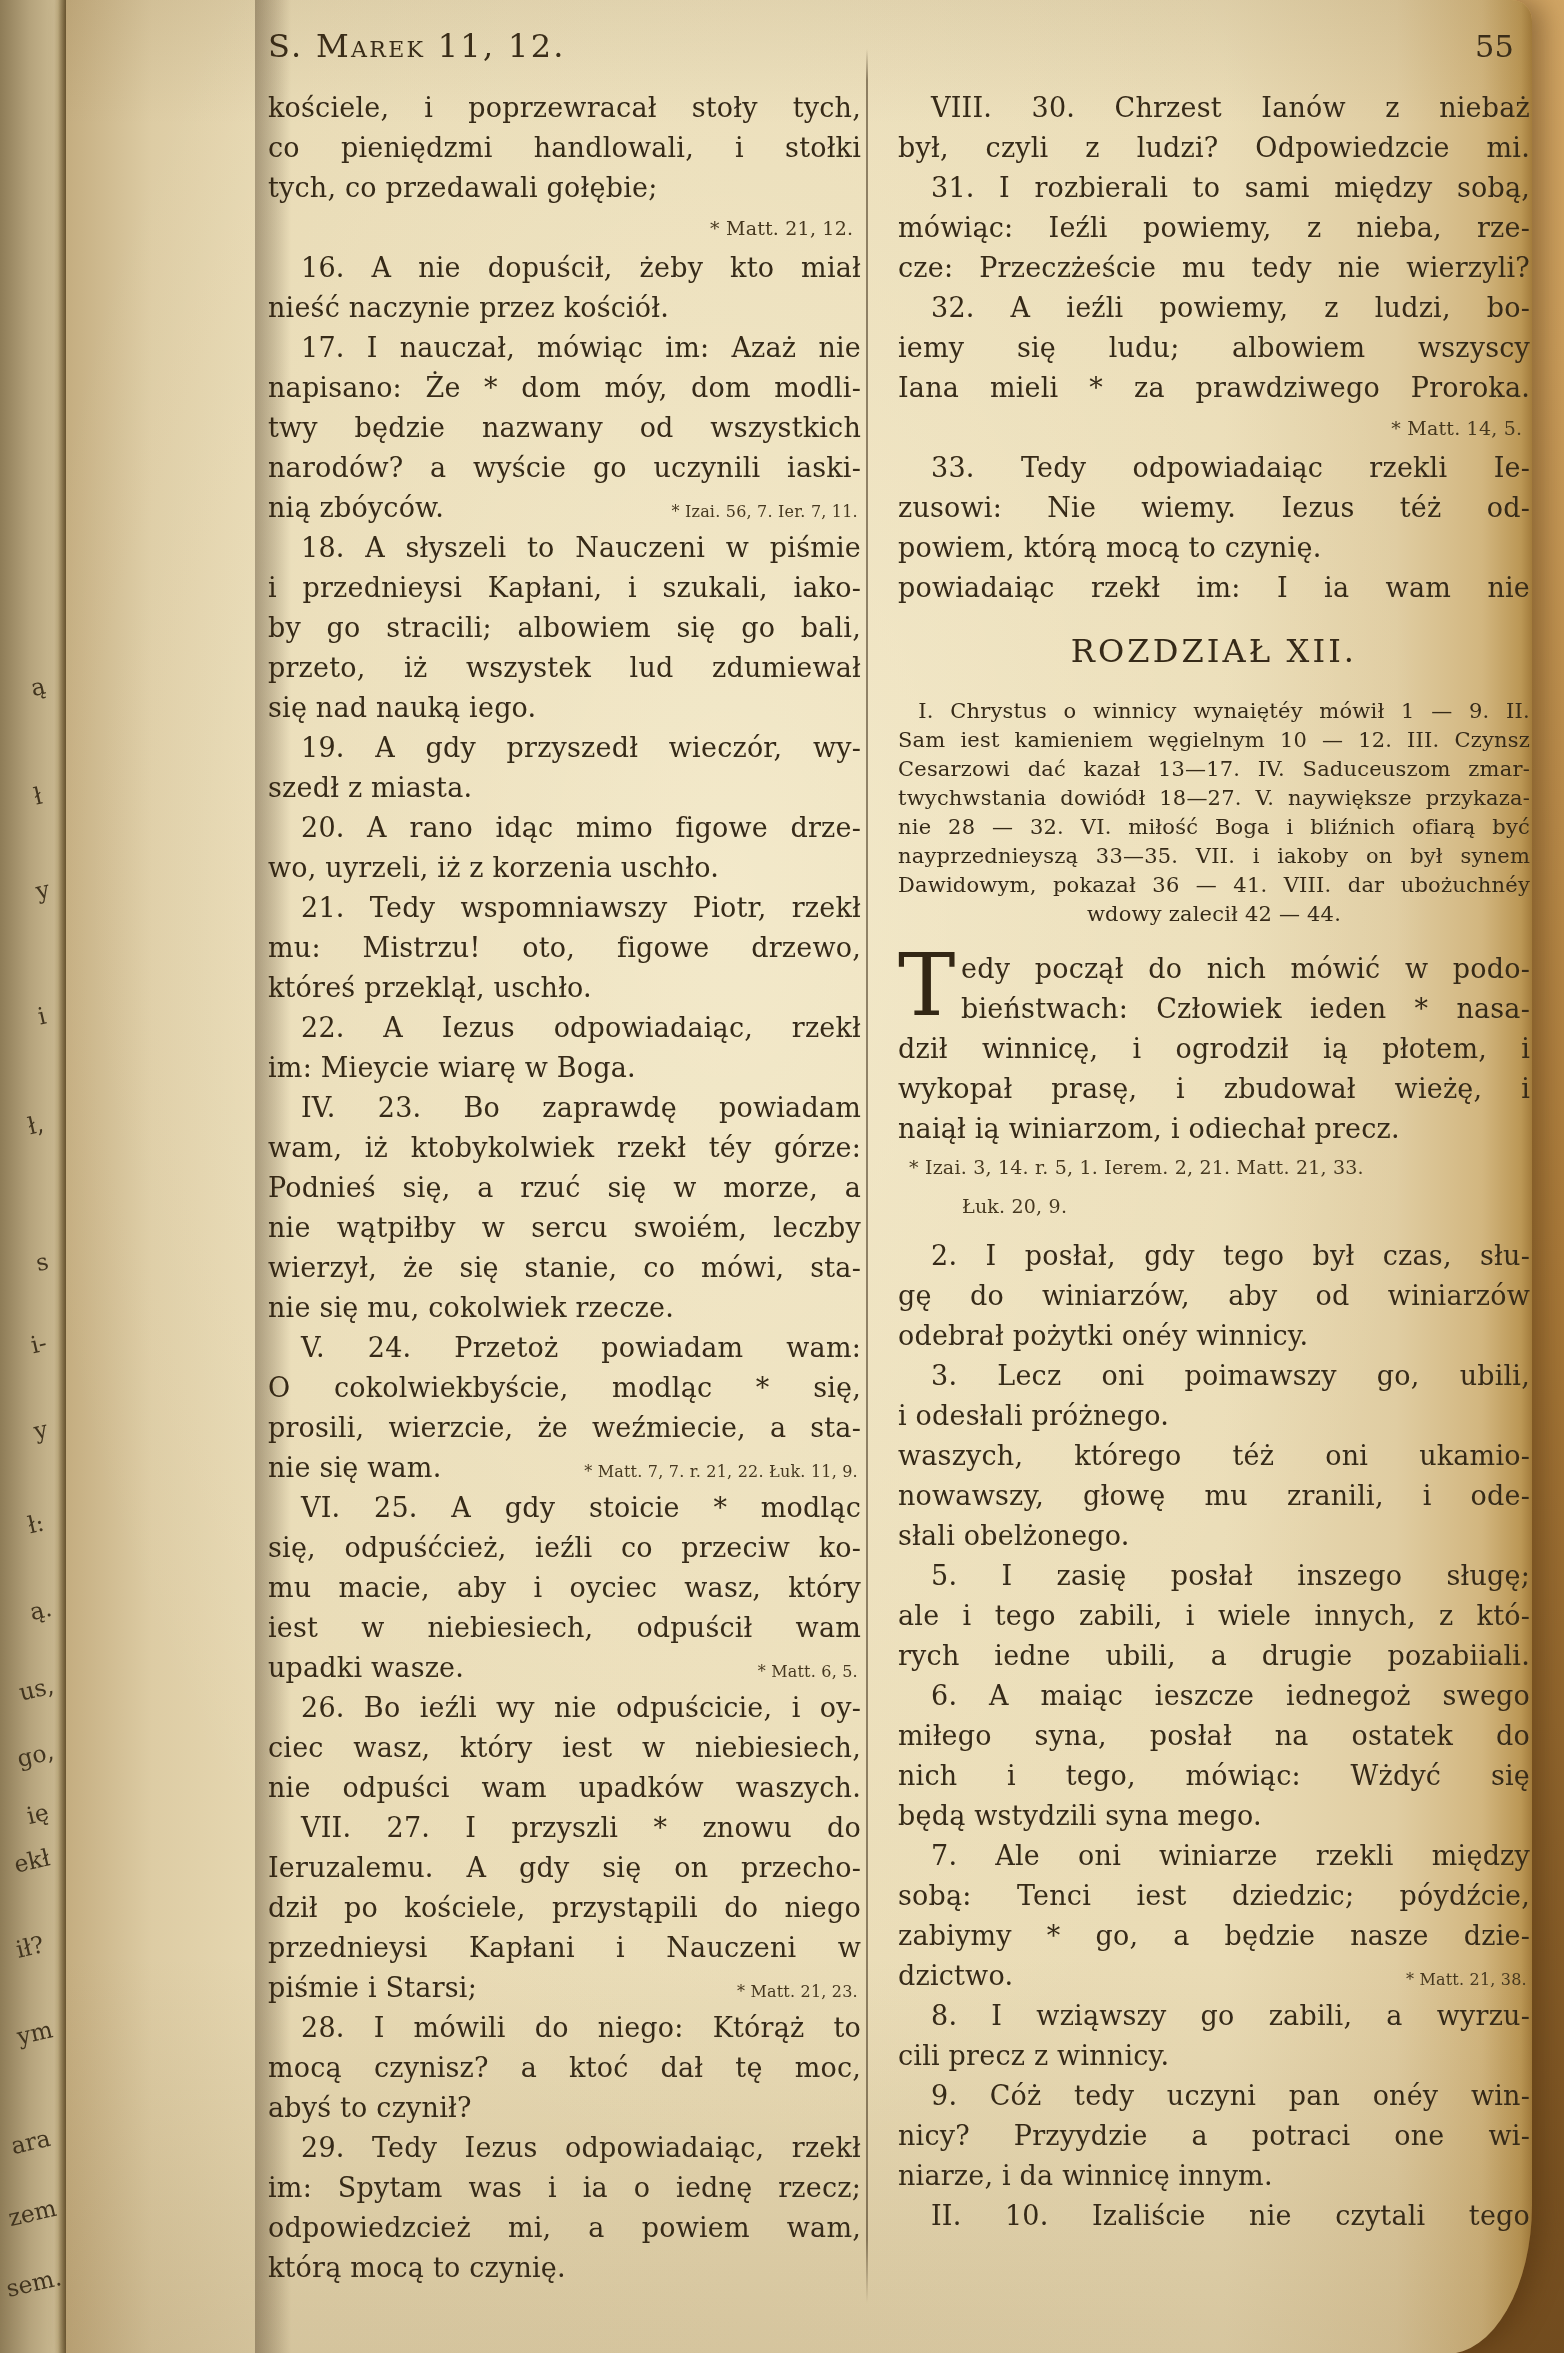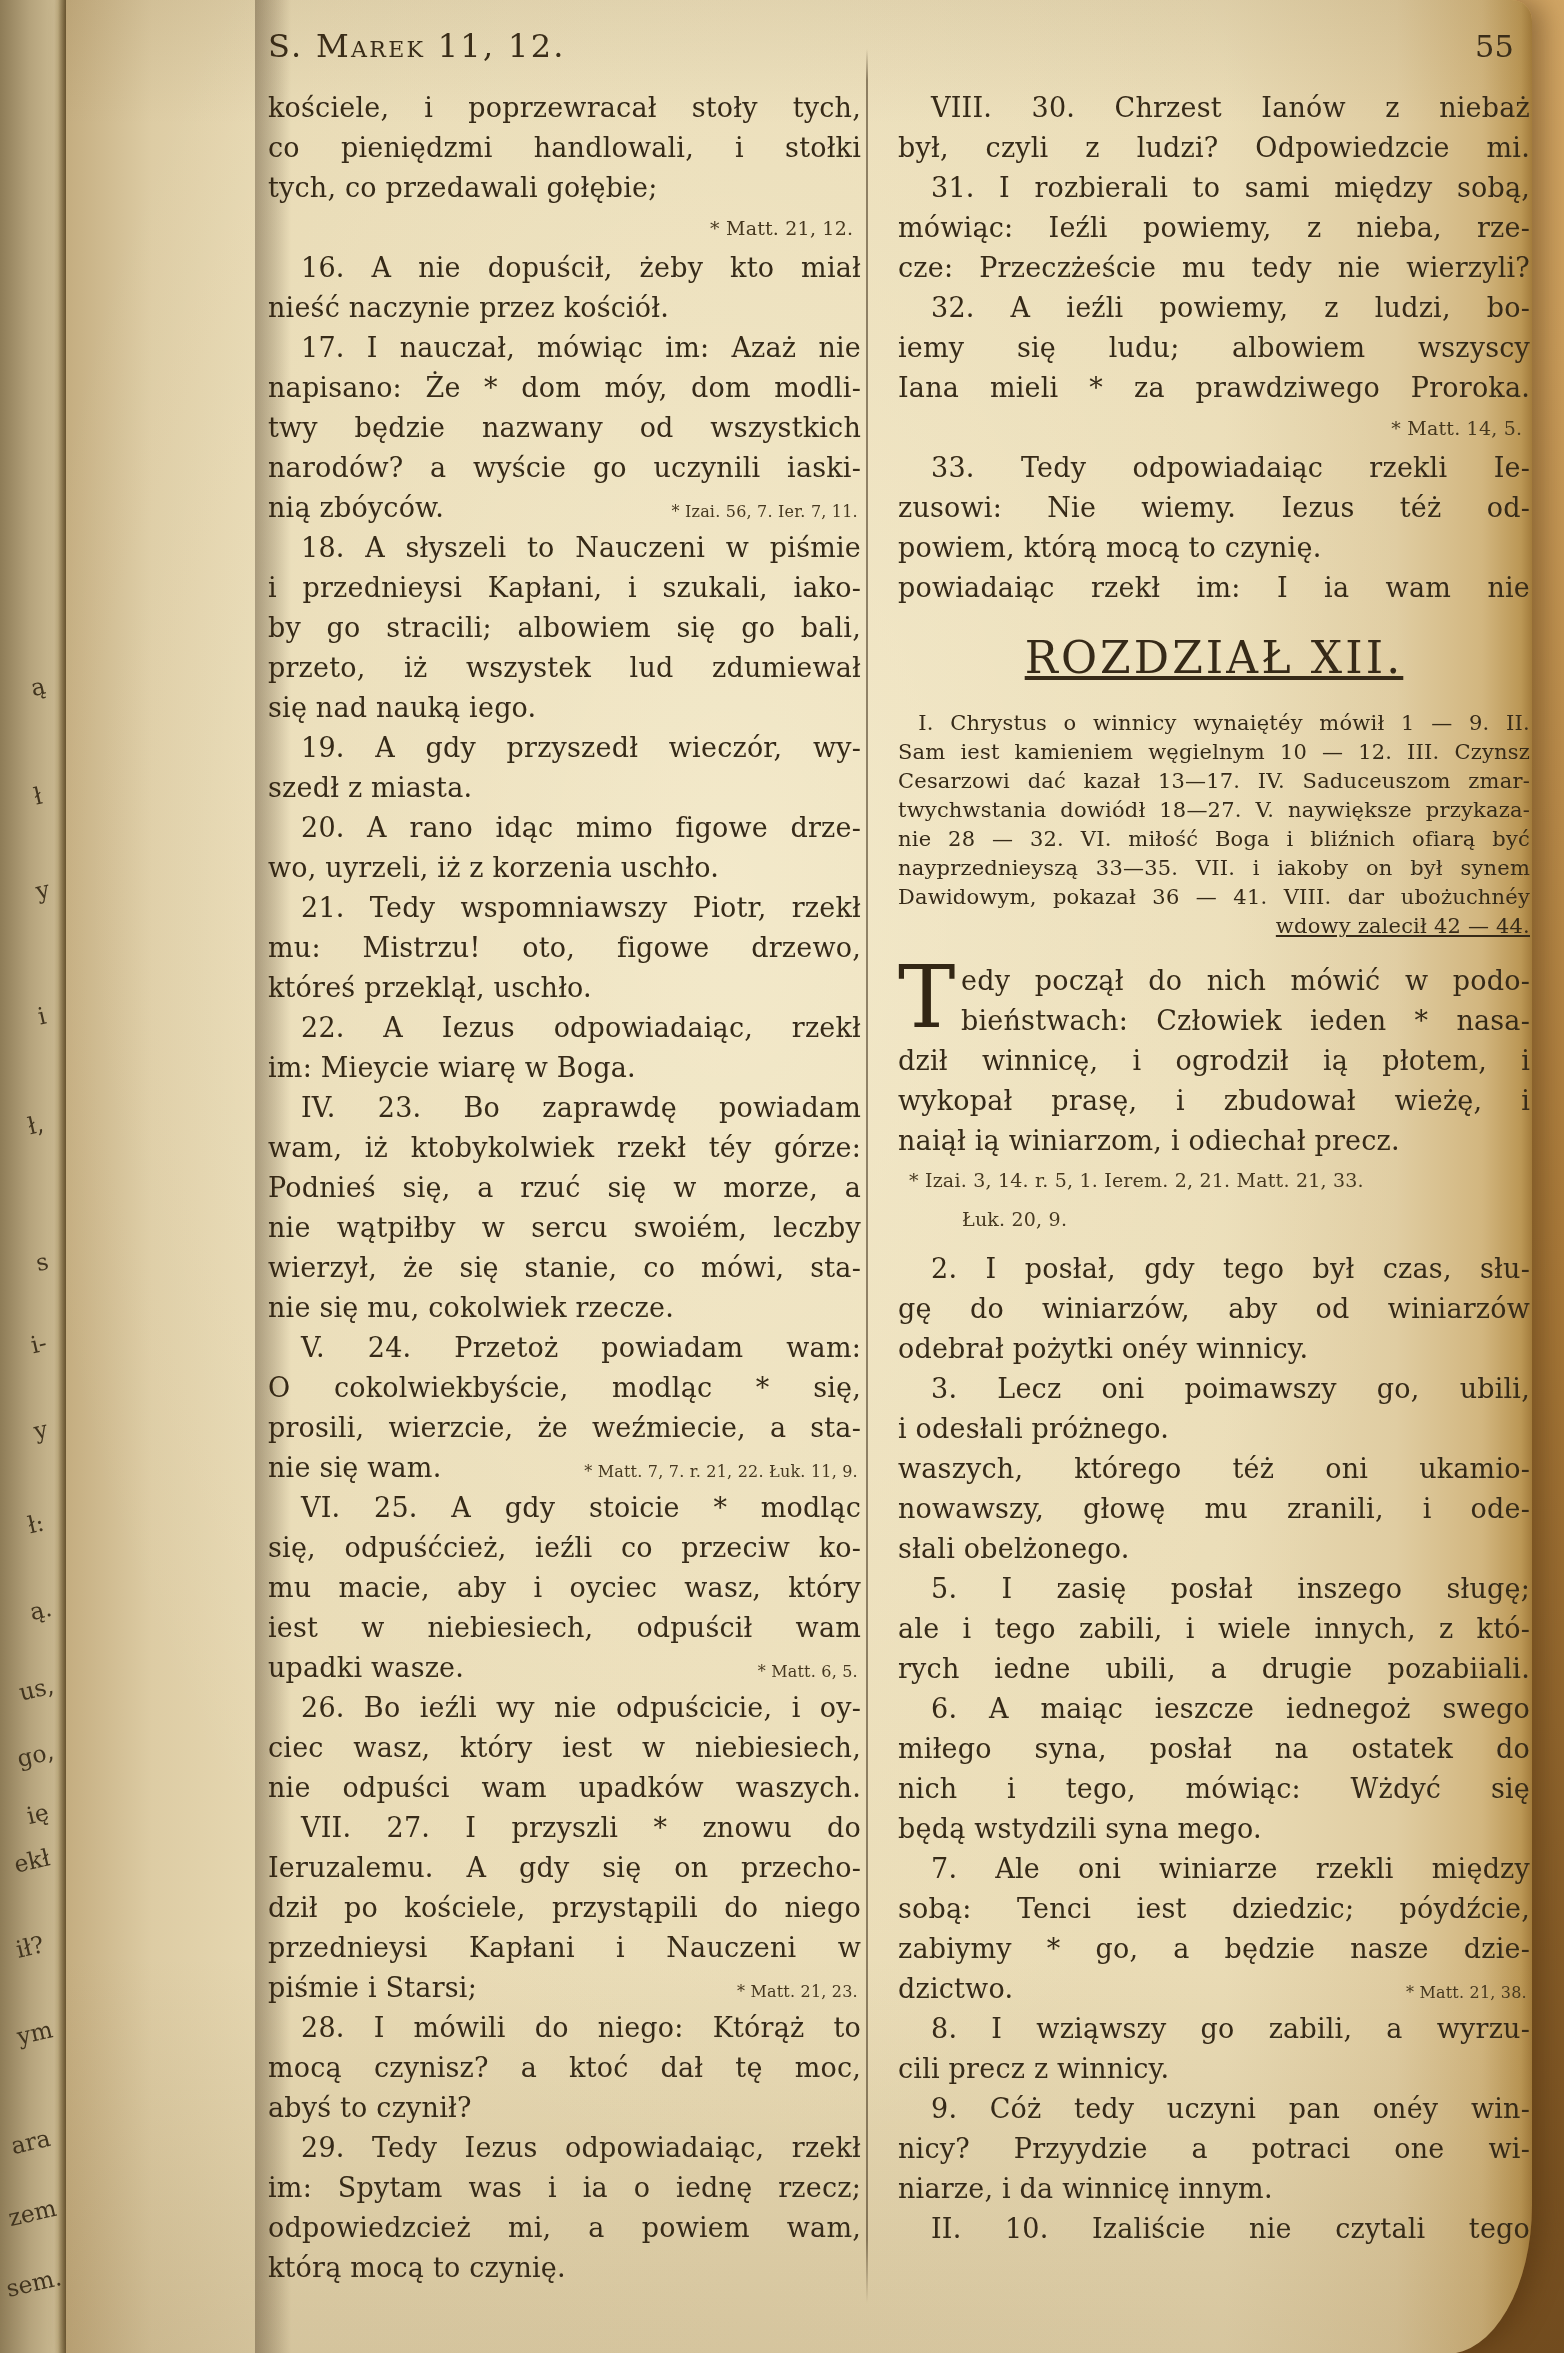--- a/index.html
+++ b/index.html
@@ -28,26 +28,26 @@
   .col-left{left:202px;width:593px;}
   .col-right{left:832px;width:632px;}
 
   .ln{position:relative;height:40px;line-height:40px;font-size:27px;white-space:nowrap;overflow:visible;}
   .ln.j,.ln.i{white-space:normal;text-align:justify;text-align-last:justify;overflow:hidden;}
   .ln.i{text-indent:33px;}
   .ln.e{text-align:left;}
   .ln.r{text-align:right;font-size:19px;padding-right:7.8px;color:#46381f;}
   .ln.m{display:flex;justify-content:space-between;align-items:baseline;white-space:nowrap;}
   .ln.m .ref{font-size:16px;color:#46381f;padding-right:3.1px;}
-  .ln.h{height:auto;line-height:1.05;font-size:44px;text-align:center;letter-spacing:3.1px;
-    margin-top:27px;margin-bottom:28px;white-space:normal;text-align-last:center;text-decoration:underline;}
+  .ln.h{height:auto;line-height:1.05;font-size:32px;text-align:center;letter-spacing:3.1px;
+    margin-top:27px;margin-bottom:28px;white-space:normal;text-align-last:center;}
   .ln.smi,.ln.sm,.ln.sme{height:29px;line-height:29px;font-size:21px;letter-spacing:0.2px;}
   .ln.smi,.ln.sm{white-space:normal;text-align:justify;text-align-last:justify;overflow:hidden;}
   .ln.smi{text-indent:20.3px;}
-  .ln.sme{text-align:right;text-decoration:underline;}
+  .ln.sme{text-align:center;}
   .ln.d1{margin-top:20.3px;}
   .ln.d1,.ln.d2{padding-left:63px;white-space:normal;text-align:justify;text-align-last:justify;overflow:visible;height:40px;}
   .cap{position:absolute;left:0;top:-3.1px;font-size:86px;line-height:78px;color:#33271545;
     color:#332715;}
   .ln.rb,.ln.rb2{height:31px;line-height:31px;font-size:19px;color:#46381f;margin-top:8px;}
   .ln.rb{padding-left:11px;margin-top:3.1px;}
   .ln.rb2{padding-left:64px;margin-bottom:14px;}
 
   
   .curled-page{position:absolute;left:66px;top:0;width:200px;height:2354px;overflow:hidden;

